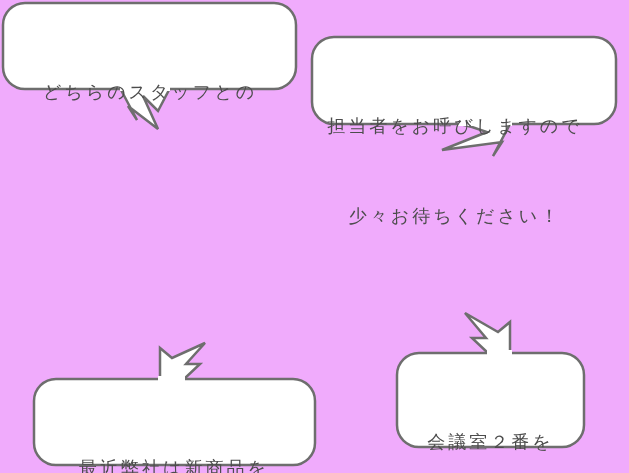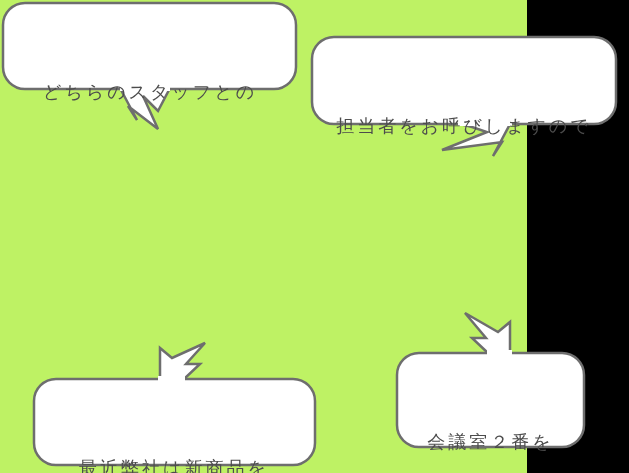--- a/index.html
+++ b/index.html
@@ -11,23 +11,23 @@
     width: 629px;
     height: 473px;
     position: relative;
     overflow: hidden;
     font-family: "DejaVu Sans", sans-serif;
   }
   #stage {
     position: absolute;
     left: 0;
     top: 0;
-    width: 527px;
+    width: 629px;
     height: 473px;
-    background: #bef264;
+    background: #f0abfc;
   }
   .bubble-layer {
     position: absolute;
     left: 0;
     top: 0;
     width: 629px;
     height: 473px;
   }
   .bubble-text {
     position: absolute;
@@ -44,21 +44,21 @@
     display: block;
   }
   
   #text-bubble-1 {
     left: 2px;
     top: 17px;
     width: 296px;
   }
   
   #text-bubble-2 {
-    left: 311px;
+    left: 302px;
     top: 51px;
     width: 306px;
   }
   
   #text-bubble-3 {
     left: 33px;
     top: 393px;
     width: 282px;
   }
   
@@ -104,20 +104,21 @@
       <rect x="487" y="350" width="25" height="8" fill="#ffffff"></rect>
     </g>
   </svg>
 
   <div class="bubble-text" id="text-bubble-1">
     <span class="bubble-line">どちらのスタッフとの</span>
   </div>
 
   <div class="bubble-text" id="text-bubble-2">
     <span class="bubble-line">担当者をお呼びしますので</span>
+    <span class="bubble-line">少々お待ちください！</span>
   </div>
 
   <div class="bubble-text" id="text-bubble-3">
     <span class="bubble-line">最近弊社は新商品を</span>
     
   </div>
 
   <div class="bubble-text" id="text-bubble-4">
     <span class="bubble-line">会議室２番を</span>
     

